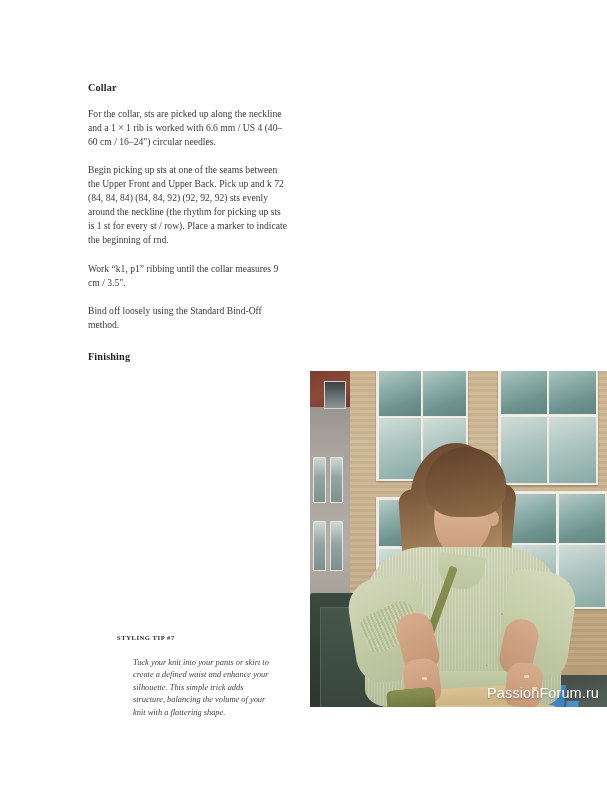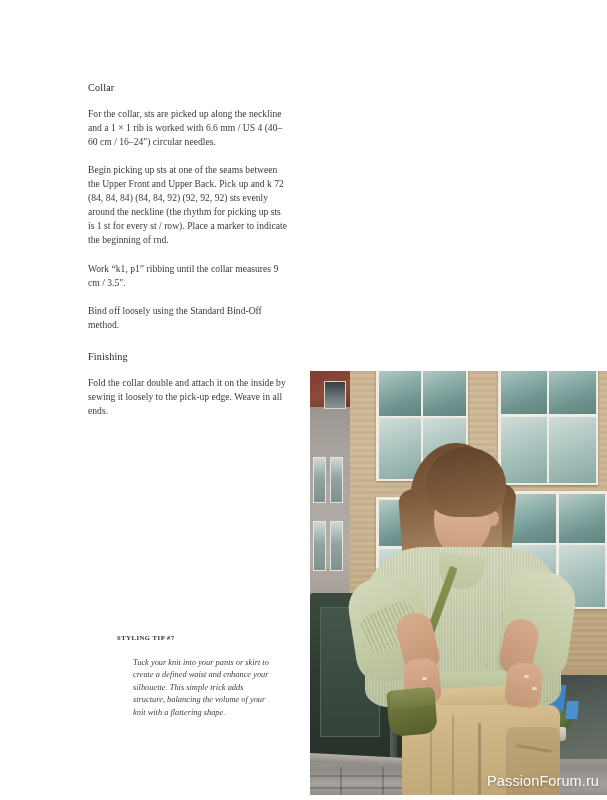--- a/index.html
+++ b/index.html
@@ -24,21 +24,21 @@
   
   .text-col {
     position: absolute;
     left: 88px;
     top: 82px;
     width: 200px;
   }
 
   .sec-head {
     font-family: "Liberation Serif", "DejaVu Serif", serif;
-    font-weight: normal;
+    font-weight: bold;
     font-size: 10.2px;
     color: #231f20;
     letter-spacing: 0.15px;
     margin: 0 0 12.5px 0;
     line-height: 1.2;
   }
 
   .body-p {
     font-family: "Liberation Serif", "DejaVu Serif", serif;
     font-size: 9.6px;
@@ -74,21 +74,21 @@
     color: #3f3f41;
     margin: 16px;
   }
 
   
   .photo {
     position: absolute;
     left: 310px;
     top: 371px;
     width: 297px;
-    height: 424px;
+    height: 336px;
     overflow: hidden;
     background: #b9b2a6;
   }
   .photo-scene { position: absolute; inset: 0; }
 
   
   .ph-sky {
     position: absolute; left: 0; top: 0; width: 100%; height: 100%;
     background: linear-gradient(180deg,#cfcabf 0%,#c7c1b6 40%,#b5b2ad 70%,#9d9c99 100%);
   }
@@ -405,21 +405,20 @@
     <div>
       <h2 class="sec-head">Collar</h2>
       <p class="body-p">For the collar, sts are picked up along the neckline and a 1 × 1 rib is worked with 6.6 mm / US 4 (40–60 cm / 16–24") circular needles.</p>
       <p class="body-p">Begin picking up sts at one of the seams between the Upper Front and Upper Back. Pick up and k 72 (84, 84, 84) (84, 84, 92) (92, 92, 92) sts evenly around the neckline (the rhythm for picking up sts is 1 st for every st / row). Place a marker to indicate the beginning of rnd.</p>
       <p class="body-p">Work “k1, p1” ribbing until the collar measures 9 cm / 3.5".</p>
       <p class="body-p">Bind off loosely using the Standard Bind-Off method.</p>
     </div>
 
     <div>
       <h2 class="sec-head gap-before-head">Finishing</h2>
-      <p class="body-p">Fold the collar double and attach it on the inside by sewing it loosely to the pick-up edge. Weave in all ends.</p>
     </div>
 
   </div>
 
   <div class="tip">
     <div class="tip-head">STYLING TIP #7</div>
     <p class="tip-body">Tuck your knit into your pants or skirt to create a defined waist and enhance your silhouette. This simple trick adds structure, balancing the volume of your knit with a flattering shape.</p>
   </div>
 
   <div class="photo">

